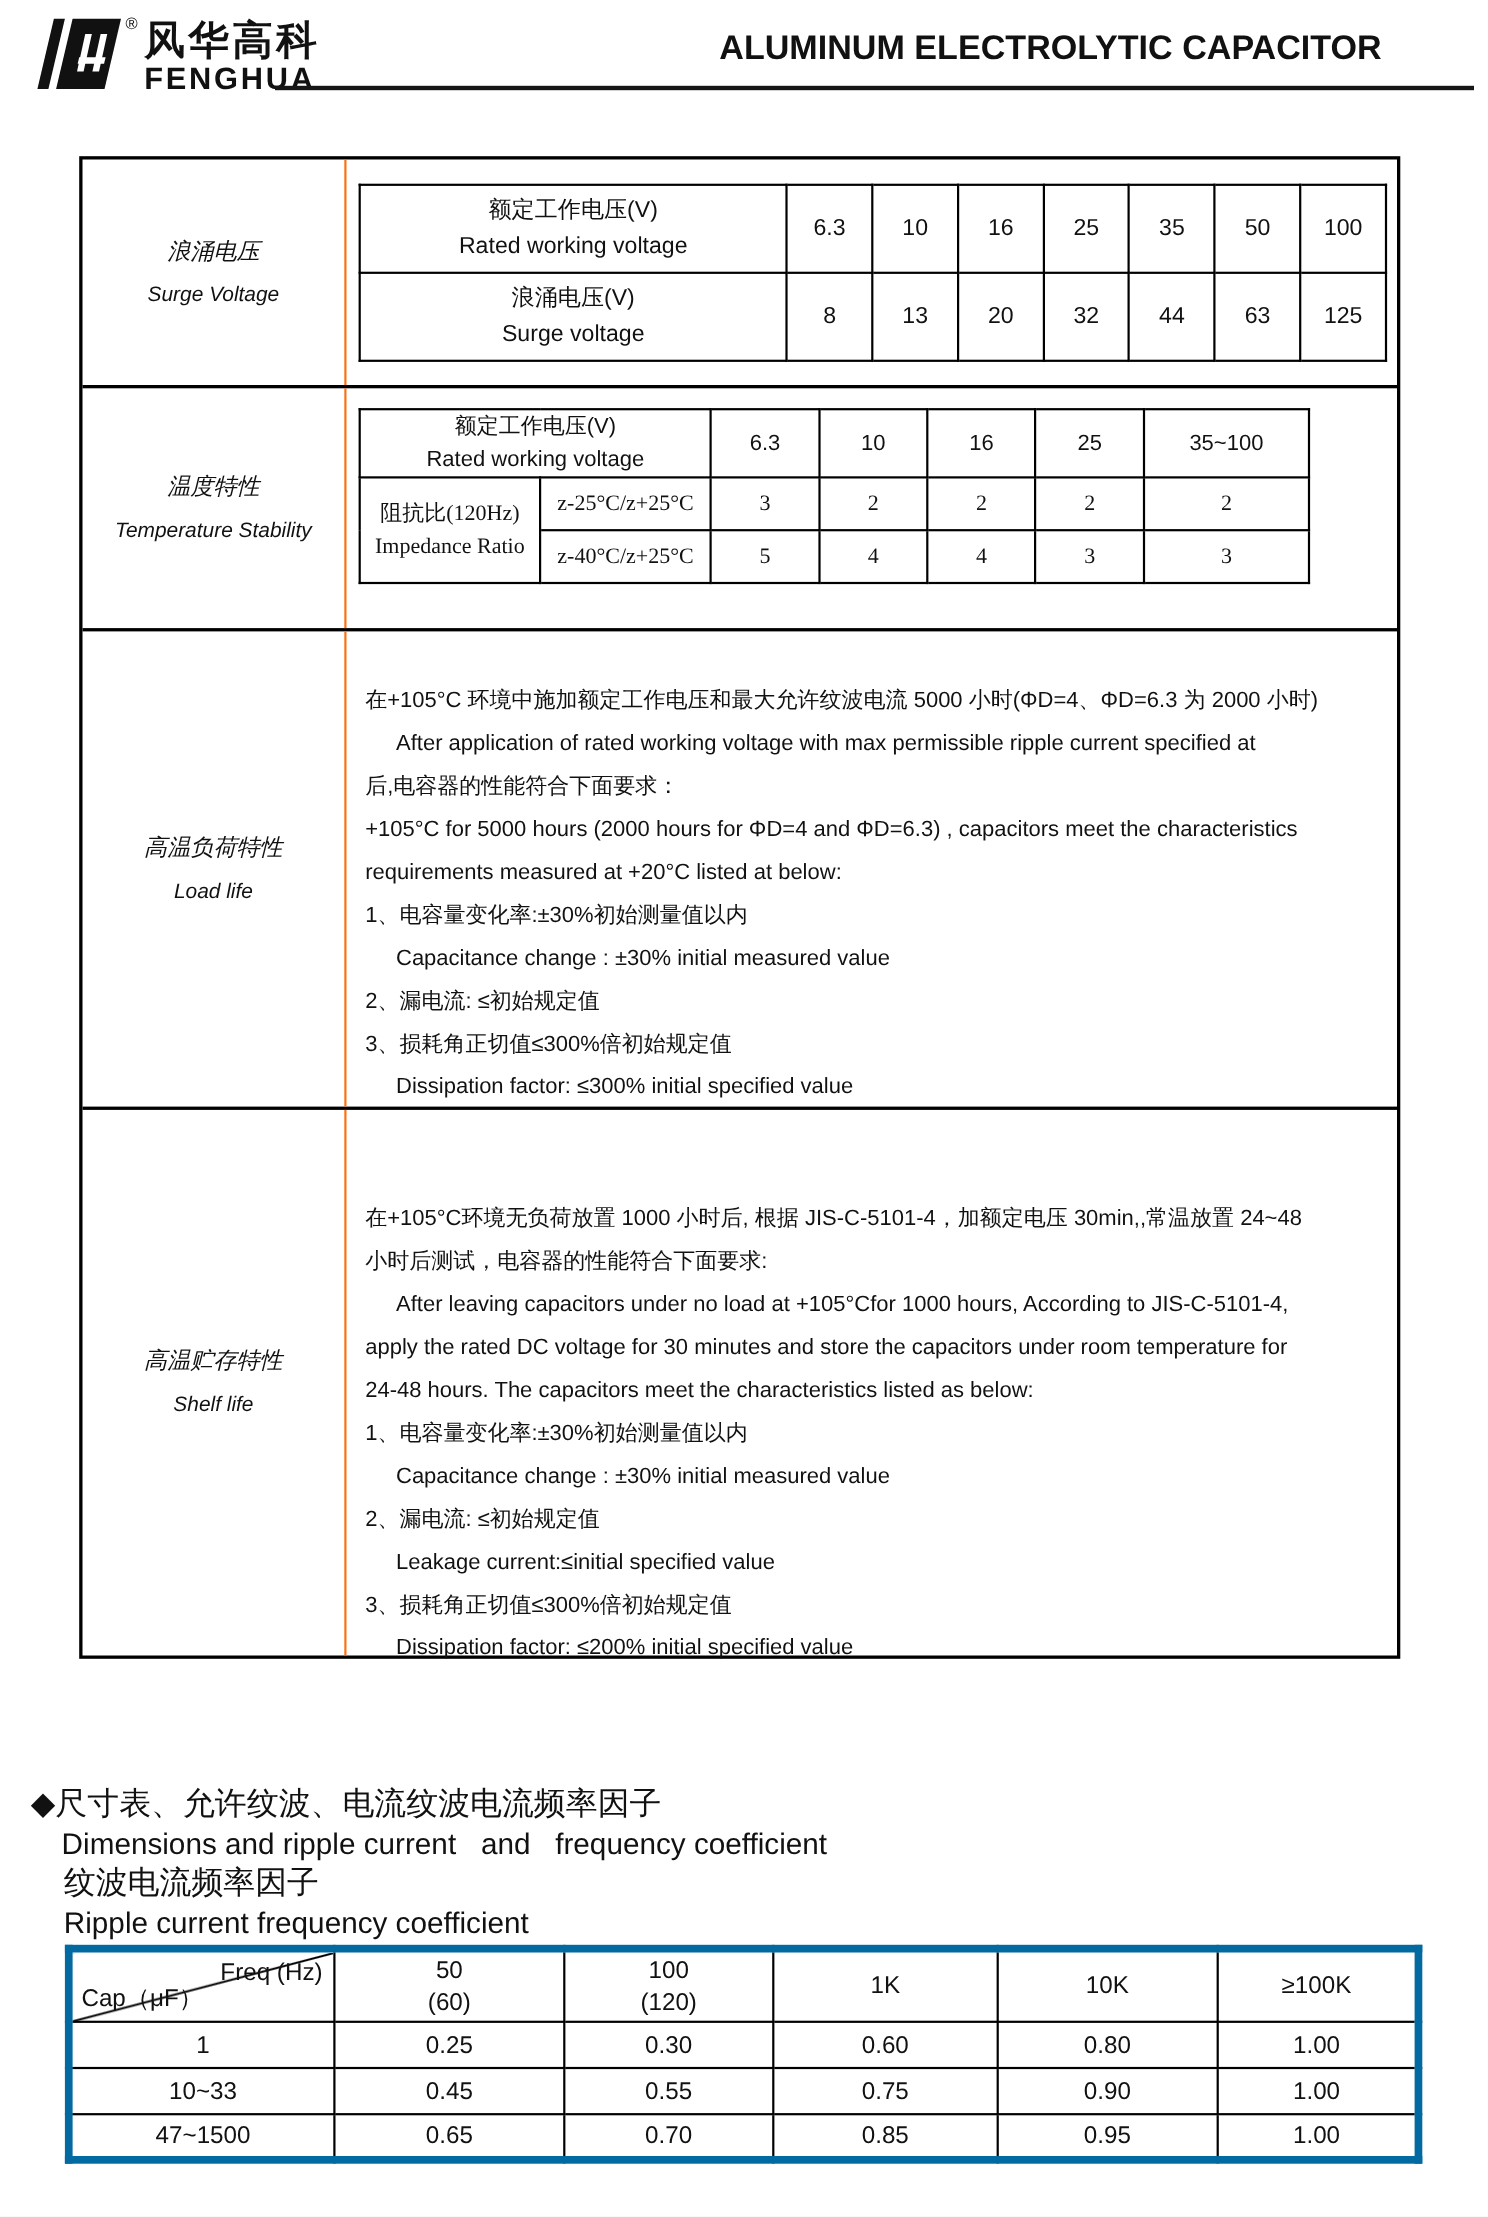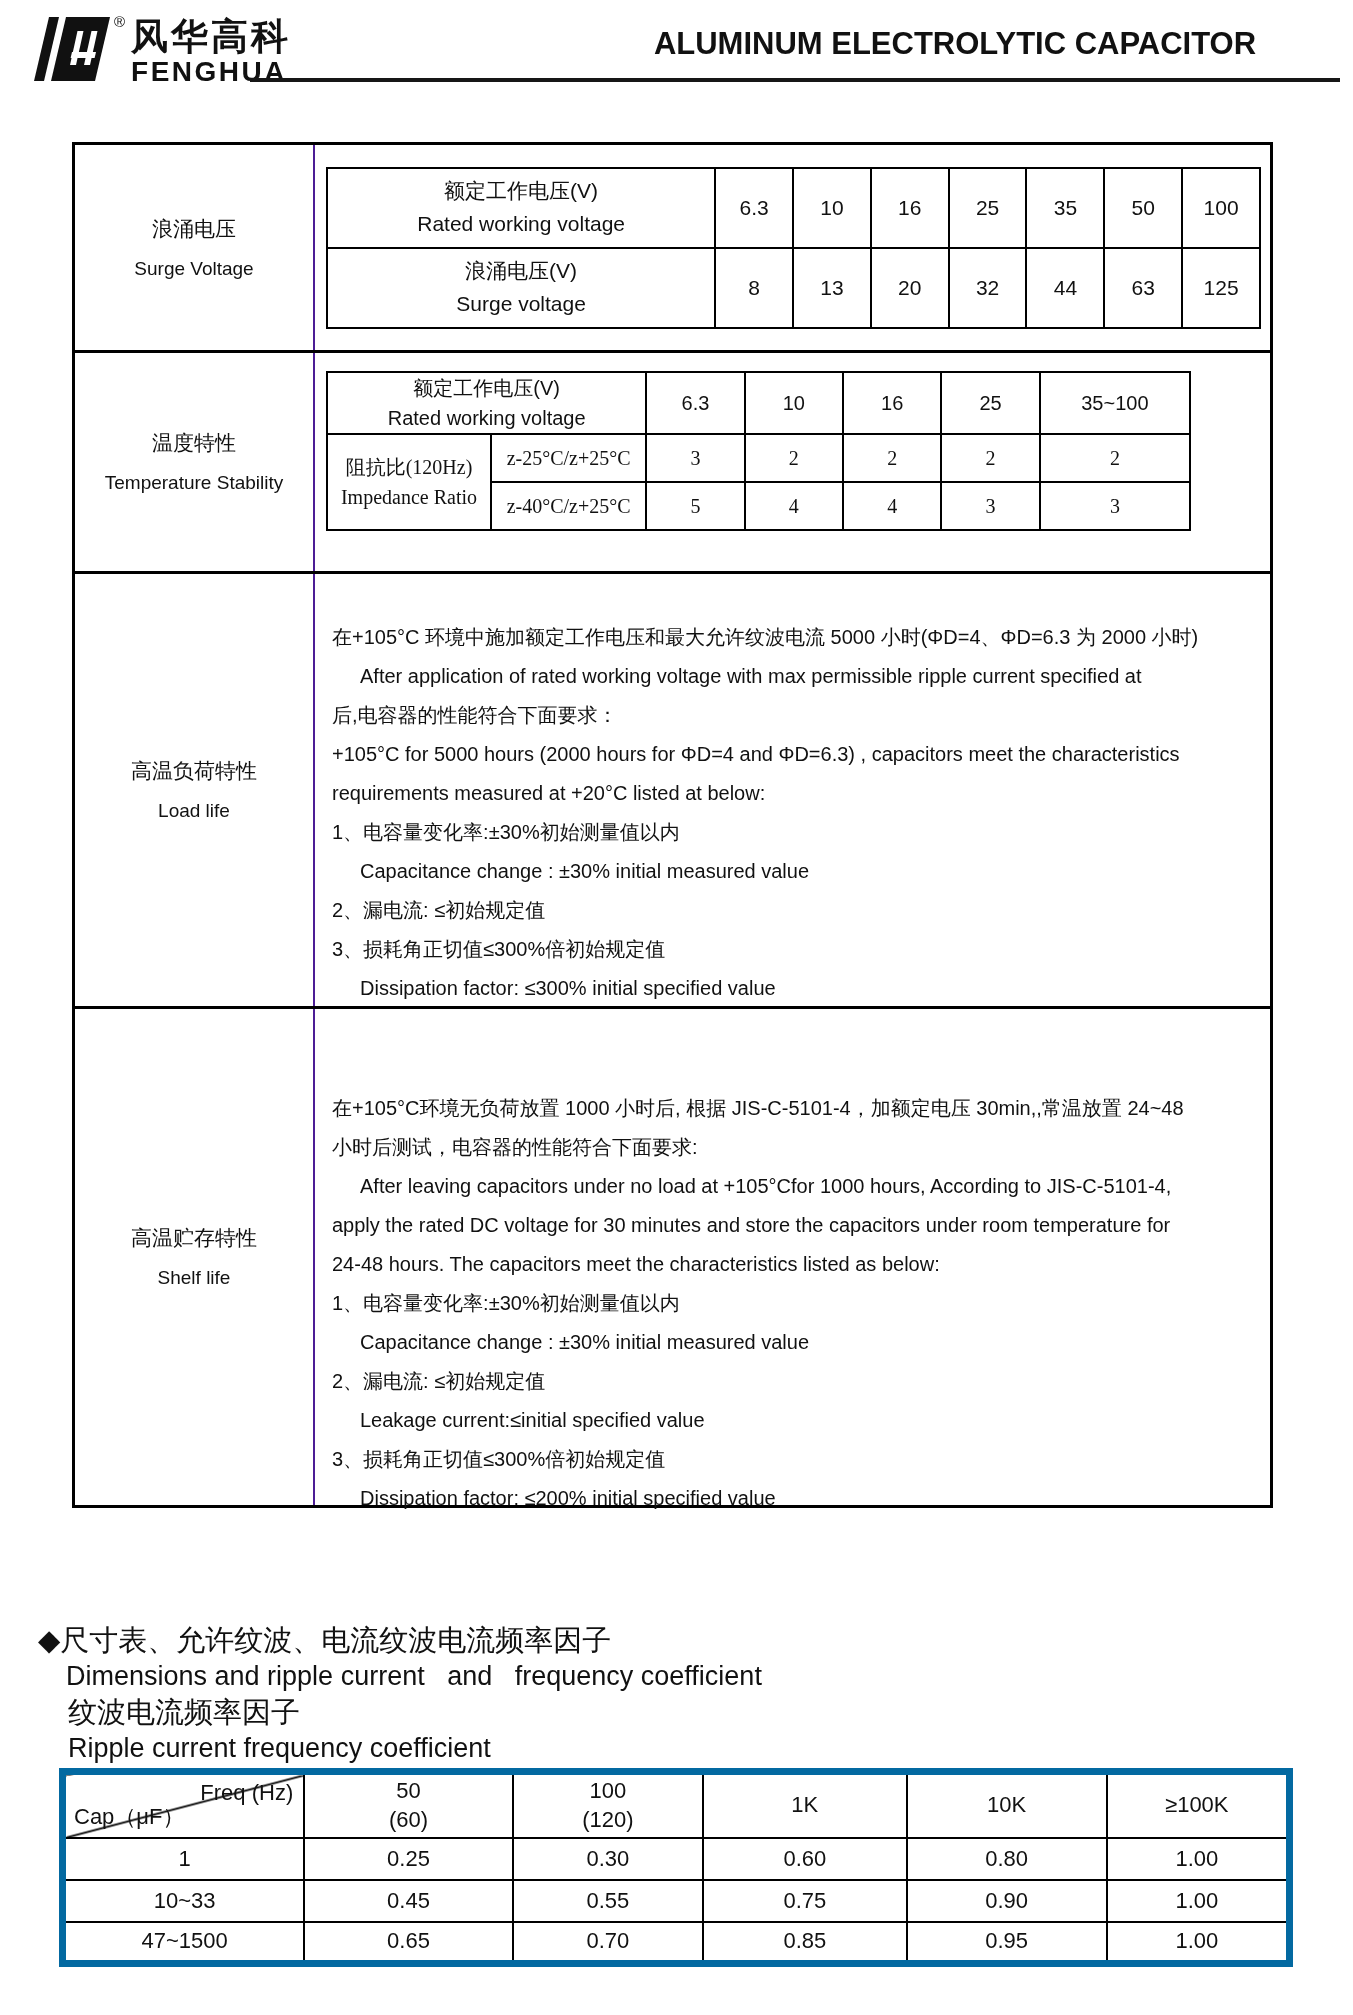--- a/index.html
+++ b/index.html
@@ -16,22 +16,22 @@
   .logo-en { font-size:28px; font-weight:bold; letter-spacing:2.5px; line-height:1.1; }
   .page-title { position:absolute; left:590px; width:730px; top:26px; text-align:center;
                 font-size:31px; font-weight:bold; letter-spacing:0px; white-space:nowrap; }
   .header-rule { position:absolute; left:250px; right:13px; top:78px; height:4px; background:#161616; }
 
   
   .spec { position:absolute; left:72px; top:142px; width:1201px; border:3px solid #000; }
   .srow { display:flex; }
   .srow + .srow { border-top:3px solid #000; }
   .r1 { height:205px; } .r2 { height:221px; } .r3 { height:435px; } .r4 { height:499px; }
-  .slabel { flex:0 0 240px; border-right:2px solid #4c1d95; display:flex; flex-direction:column;
-            justify-content:center; align-items:center; text-align:center; }
+  .slabel { flex:0 0 240px; border-right:2px solid #f97316; display:flex; flex-direction:column;
+            justify-content:center; align-items:center; text-align:center;font-style:italic; }
   .lab-cn { font-size:21px; line-height:2.0; }
   .lab-en { font-size:19px; line-height:2.0; }
   .scontent { flex:1; min-width:0; }
   .pad-tbl { padding:22px 0 0 11px; }
   .pad-tbl2 { padding:18px 0 0 11px; }
 
   table { border-collapse:collapse; table-layout:fixed; }
   .inner { border:2px solid #000; }
   .inner td { border:2px solid #000; text-align:center; vertical-align:middle; }
 
@@ -45,21 +45,21 @@
   .temp-table .rb td, .temp-table .rc td { height:48px;font-family:Liberation Serif, serif; }
   .temp-table .two-line div { font-size:20px; line-height:1.5; }
 
   
   .life-text { padding:8px 10px 0 17px;margin-top:36px; }
   .life-text.shelf { padding-top:44px; }
   .tline { height:39px; line-height:39px; font-size:20px; white-space:nowrap; }
   .tline.ind1 { padding-left:28px; }
 
   
-  .sect { position:absolute; left:38px; top:1622px; }
+  .sect { position:absolute; left:28px; top:1622px; }
   .sect .h-cn1 { font-size:29px; line-height:36px; font-weight:500; }
   .sect .h-en1 { font-size:27px; line-height:36px; padding-left:28px; white-space:pre-wrap; }
   .sect .h-cn2 { font-size:29px; line-height:36px; padding-left:30px; }
   .sect .h-en2 { font-size:27px; line-height:36px; padding-left:30px; }
 
   .freq-table { position:absolute; left:59px; top:1768px; width:1234px; border:7px solid #0369a1; }
   .freq-table th, .freq-table td { border:2px solid #000; text-align:center; vertical-align:middle;
     font-weight:normal; font-size:22px; }
   .freq-table thead th { height:66px; }
   .freq-table tbody td { height:42px; }

